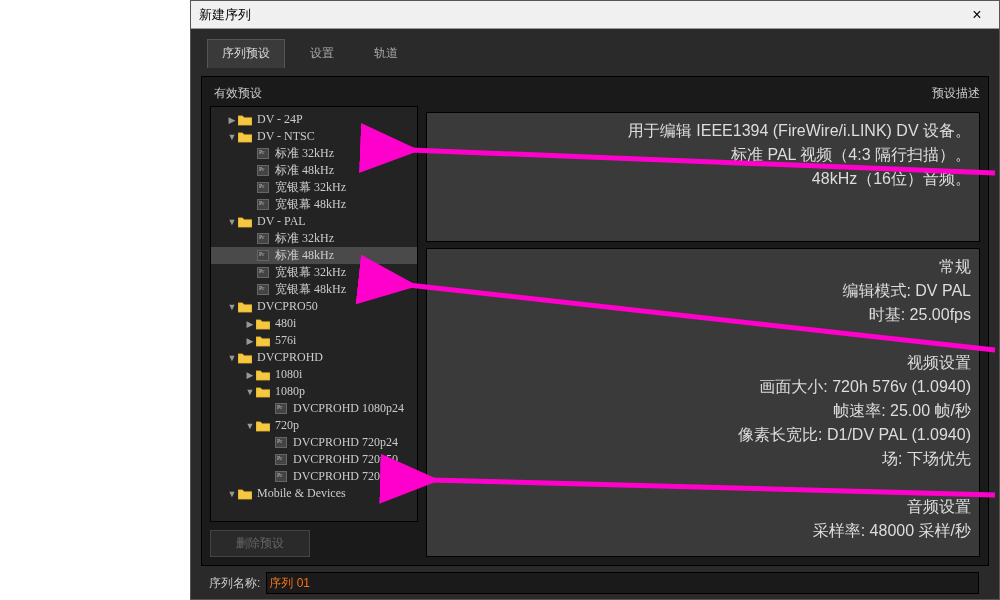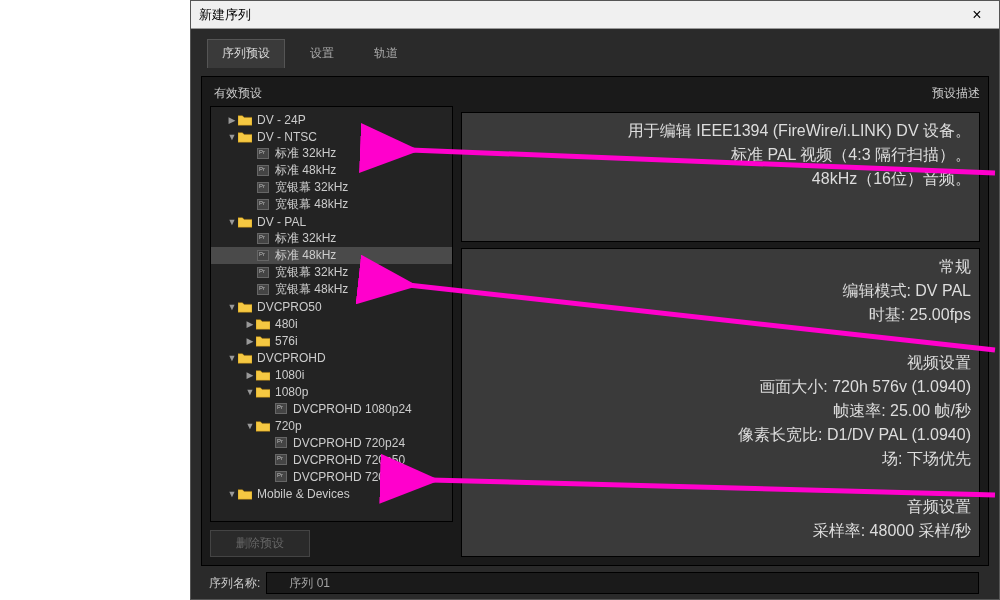--- a/index.html
+++ b/index.html
@@ -67,21 +67,21 @@
       border-bottom: none;
     }
     .panel {
       background: #1a1a1a;
       border: 1px solid #000;
       padding: 8px;
       height: 490px;
       display: flex;
       gap: 8px;
     }
-    .left-col { width: 243px; display: flex; flex-direction: column; }
+    .left-col { width: 208px; display: flex; flex-direction: column; font-family: Liberation Serif, serif; }
     .right-col { flex: 1; display: flex; flex-direction: column; gap: 6px; text-align: right; }
     .section-label { color: #ccc; margin-bottom: 4px; padding-left: 4px; }
     .tree-box {
       background: #232323;
       border: 1px solid #000;
       flex: 1;
       overflow: auto;
       padding: 4px 0;
     }
     .tree-item {
@@ -149,22 +149,22 @@
       display: flex;
       align-items: center;
       margin-top: 6px;
       padding-left: 8px;
     }
     .seq-name-label { color: #ccc; margin-right: 6px; }
     .seq-name-input {
       flex: 1;
       background: #1a1a1a;
       border: 1px solid #000;
-      color: #a3a3a3;
-      padding: 3px 22px;
+      color: #f97316;
+      padding: 3px 2px;
       font-size: 12px;
       margin-right: 10px;
     }
     .arrow-annot {
       position: absolute;
       pointer-events: none;
       z-index: 100;
     }
   </style>
 </head>

